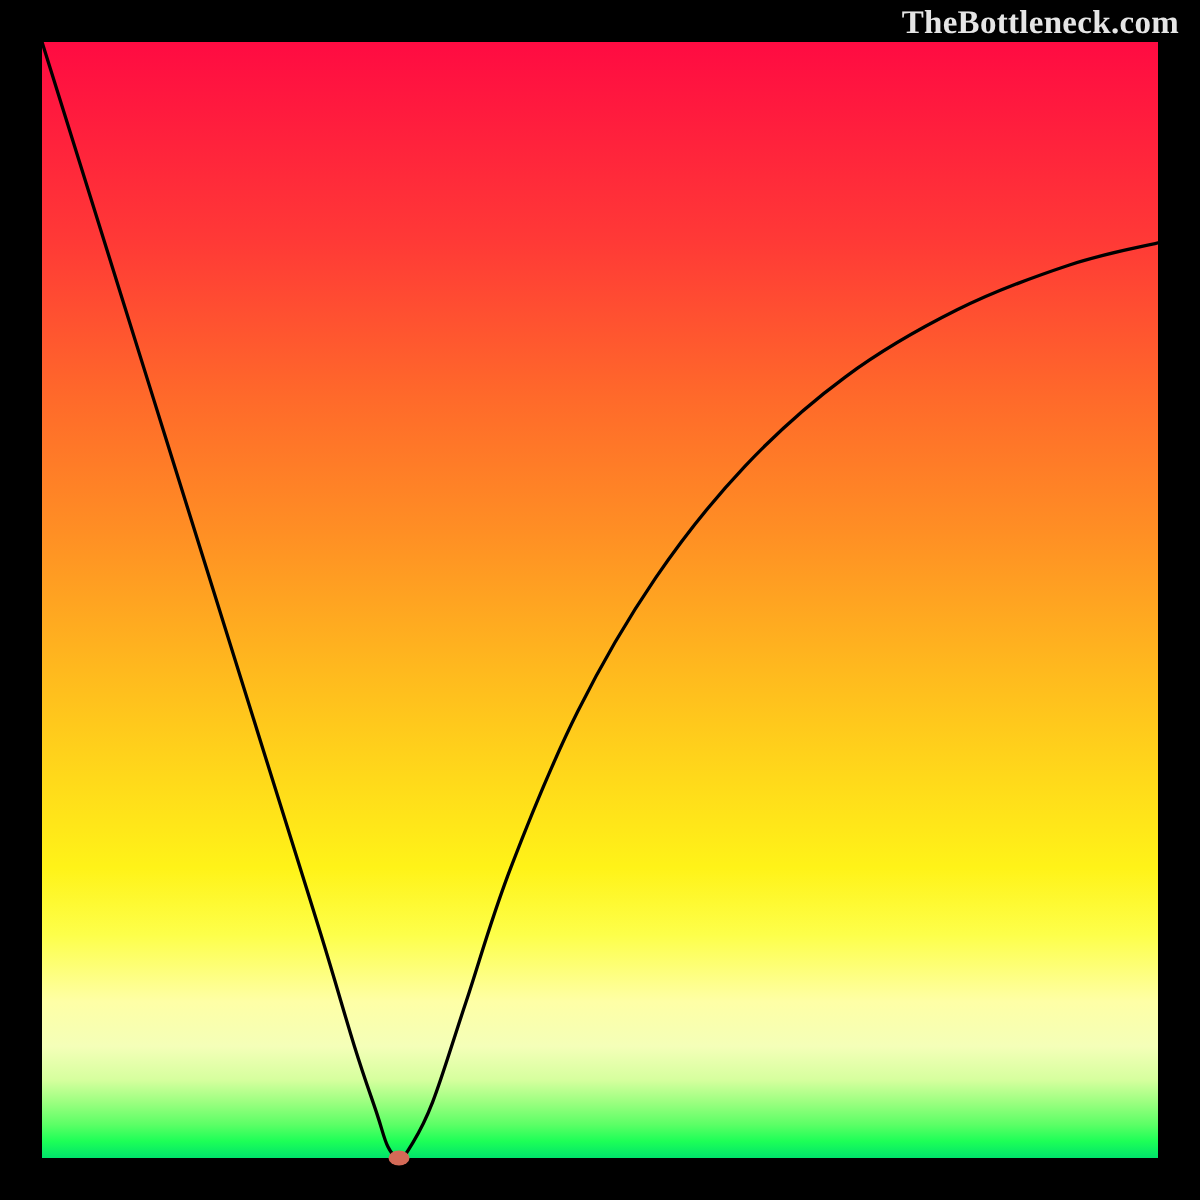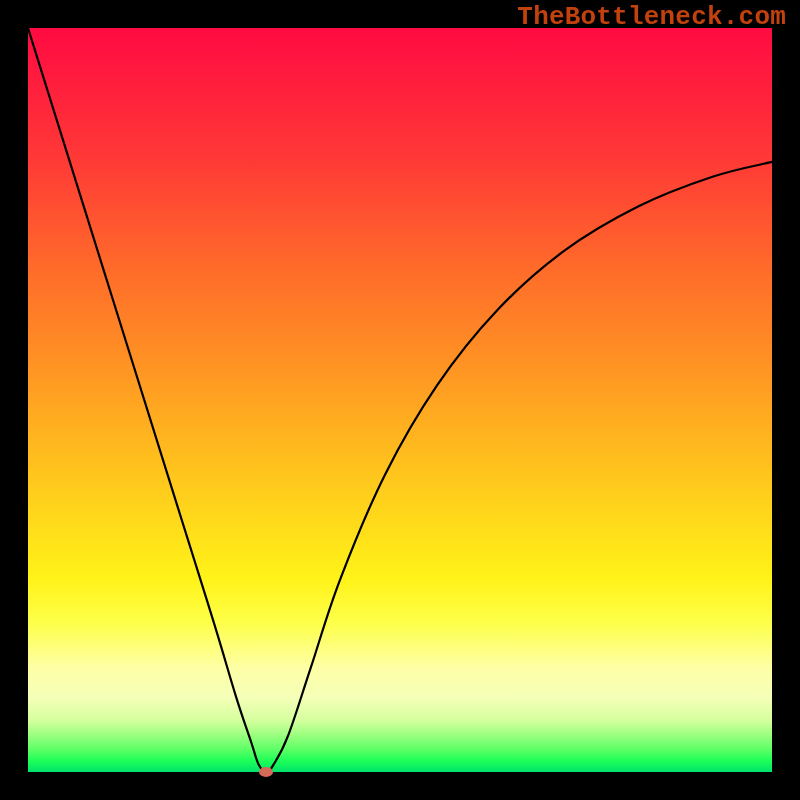--- a/index.html
+++ b/index.html
@@ -56,23 +56,23 @@
     width: 14px;
     height: 10px;
     background: #d46a57;
     border-radius: 50%;
     transform: translate(-50%, -50%);
   }
   .watermark {
     position: absolute;
     top: 2px;
     right: 14px;
-    font-family: Liberation Mono, monospace;
-    font-size: 26px;
-    color: #c2410c;
+    font-family: Liberation Serif, serif;
+    font-size: 22px;
+    color: #e5e5e5;
     font-weight: 600;
     letter-spacing: 0.2px;
   }
 </style>
 </head>
 <body>
 
 <div class="frame">
   <div class="watermark">TheBottleneck.com</div>
   <div class="plot-area">

